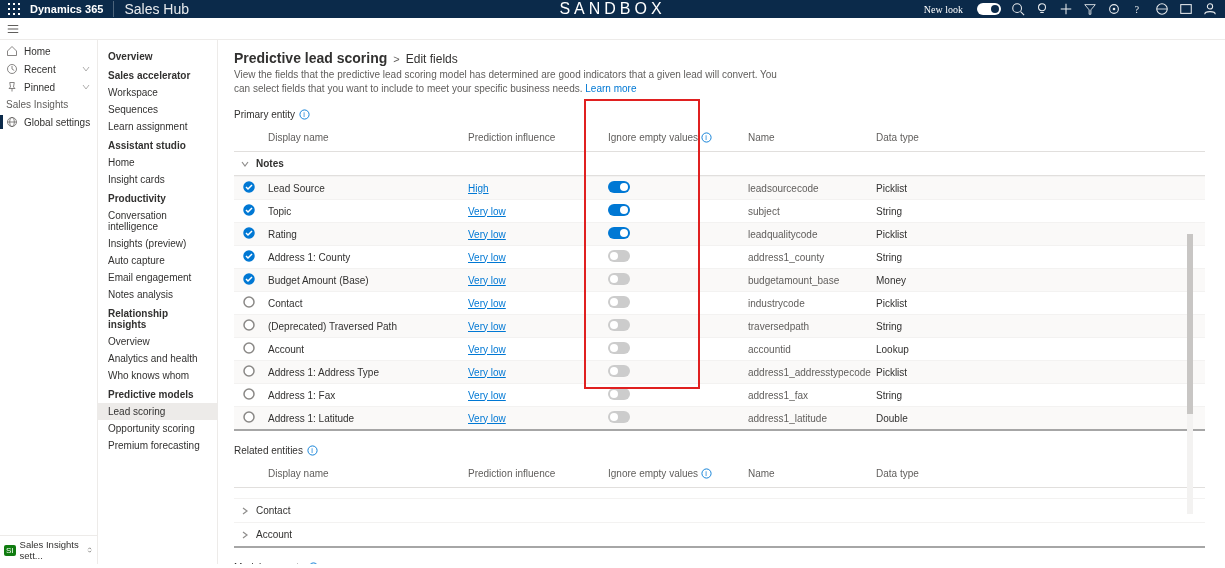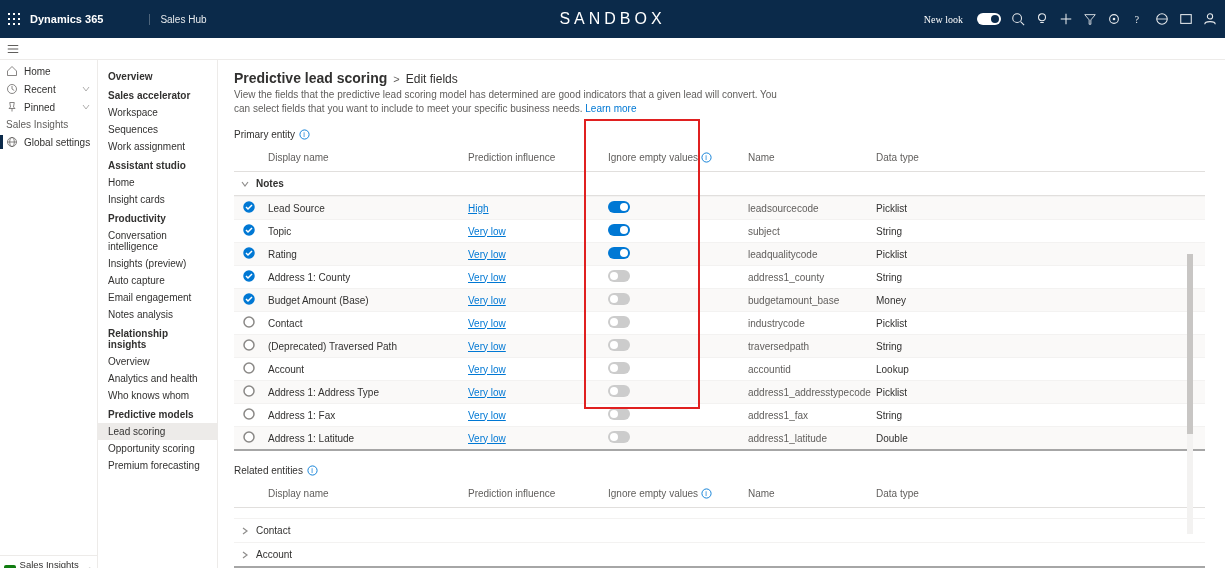--- a/index.html
+++ b/index.html
@@ -1,24 +1,24 @@
 <!DOCTYPE html>
 <html><head>
 <meta charset="utf-8">
 <style>
 * { box-sizing: border-box; margin: 0; padding: 0; }
 body { font-family: 'Segoe UI', Arial, sans-serif; font-size: 11px; color: #323130; background: #fff; width: 1225px; height: 568px; overflow: hidden; }
 
 
-.topbar { height: 38px; background: #0b2a4a; color: #fff; display: flex; align-items: center; padding: 0 8px; }
+.topbar { height: 18px; background: #0b2a4a; color: #fff; display: flex; align-items: center; padding: 0 8px; }
 .topbar-left { display: flex; align-items: center; gap: 10px; }
 .waffle { width: 12px; height: 12px; display: inline-block; }
 .waffle svg { width: 12px; height: 12px; }
 .brand { font-size: 11px; font-weight: 600; }
-.appname { font-size: 10px; opacity: .9; border-left: 1px solid rgba(255,255,255,0.3); padding-left: 10px; margin-left: 36px;}
+.appname { font-size: 14px; opacity: .9; border-left: 1px solid rgba(255,255,255,0.3); padding-left: 10px;}
 .sandbox { position: absolute; left: 50%; transform: translateX(-50%); font-size: 16px; letter-spacing: 4px; font-weight: 300; color:#fff;}
 .topbar-right { margin-left: auto; display: flex; align-items: center; gap: 10px; font-family: Liberation Serif, serif; }
 .newlook { font-size: 10px; }
 .toggle-pill { width: 24px; height: 12px; border-radius: 6px; background:#fff; display: inline-block; position: relative; vertical-align: middle; margin-left:4px;}
 .toggle-pill::after{content:'';width:8px;height:8px;border-radius:50%;background:#0b2a4a;position:absolute;right:2px;top:2px;}
 .top-icon { width: 14px; height: 14px; color:#fff; opacity:.9; cursor:pointer;}
 
 
 .stripbar { height: 22px; border-bottom: 1px solid #edebe9; display: flex; align-items: center; padding-left: 6px;}
 .stripbar .ham { width:14px; height:14px; cursor:pointer;}
@@ -207,21 +207,21 @@
           <polyline points="3,6 5,8 7,6" fill="none" stroke="#605e5c"></polyline>
         </svg>
     </div>
   </div>
 
   <div class="secondnav" id="secondnav">
       <div class="grp-head">Overview</div>
       <div class="grp-head">Sales accelerator</div>
       <div class="grp-item">Workspace</div>
       <div class="grp-item">Sequences</div>
-      <div class="grp-item">Work assignment</div>
+      <div class="grp-item">Learn assignment</div>
       <div class="grp-head">Assistant studio</div>
       <div class="grp-item">Home</div>
       <div class="grp-item">Insight cards</div>
       <div class="grp-head">Productivity</div>
       <div class="grp-item">Conversation intelligence</div>
       <div class="grp-item">Insights (preview)</div>
       <div class="grp-item">Auto capture</div>
       <div class="grp-item">Email engagement</div>
       <div class="grp-item">Notes analysis</div>
       <div class="grp-head">Relationship insights</div>

